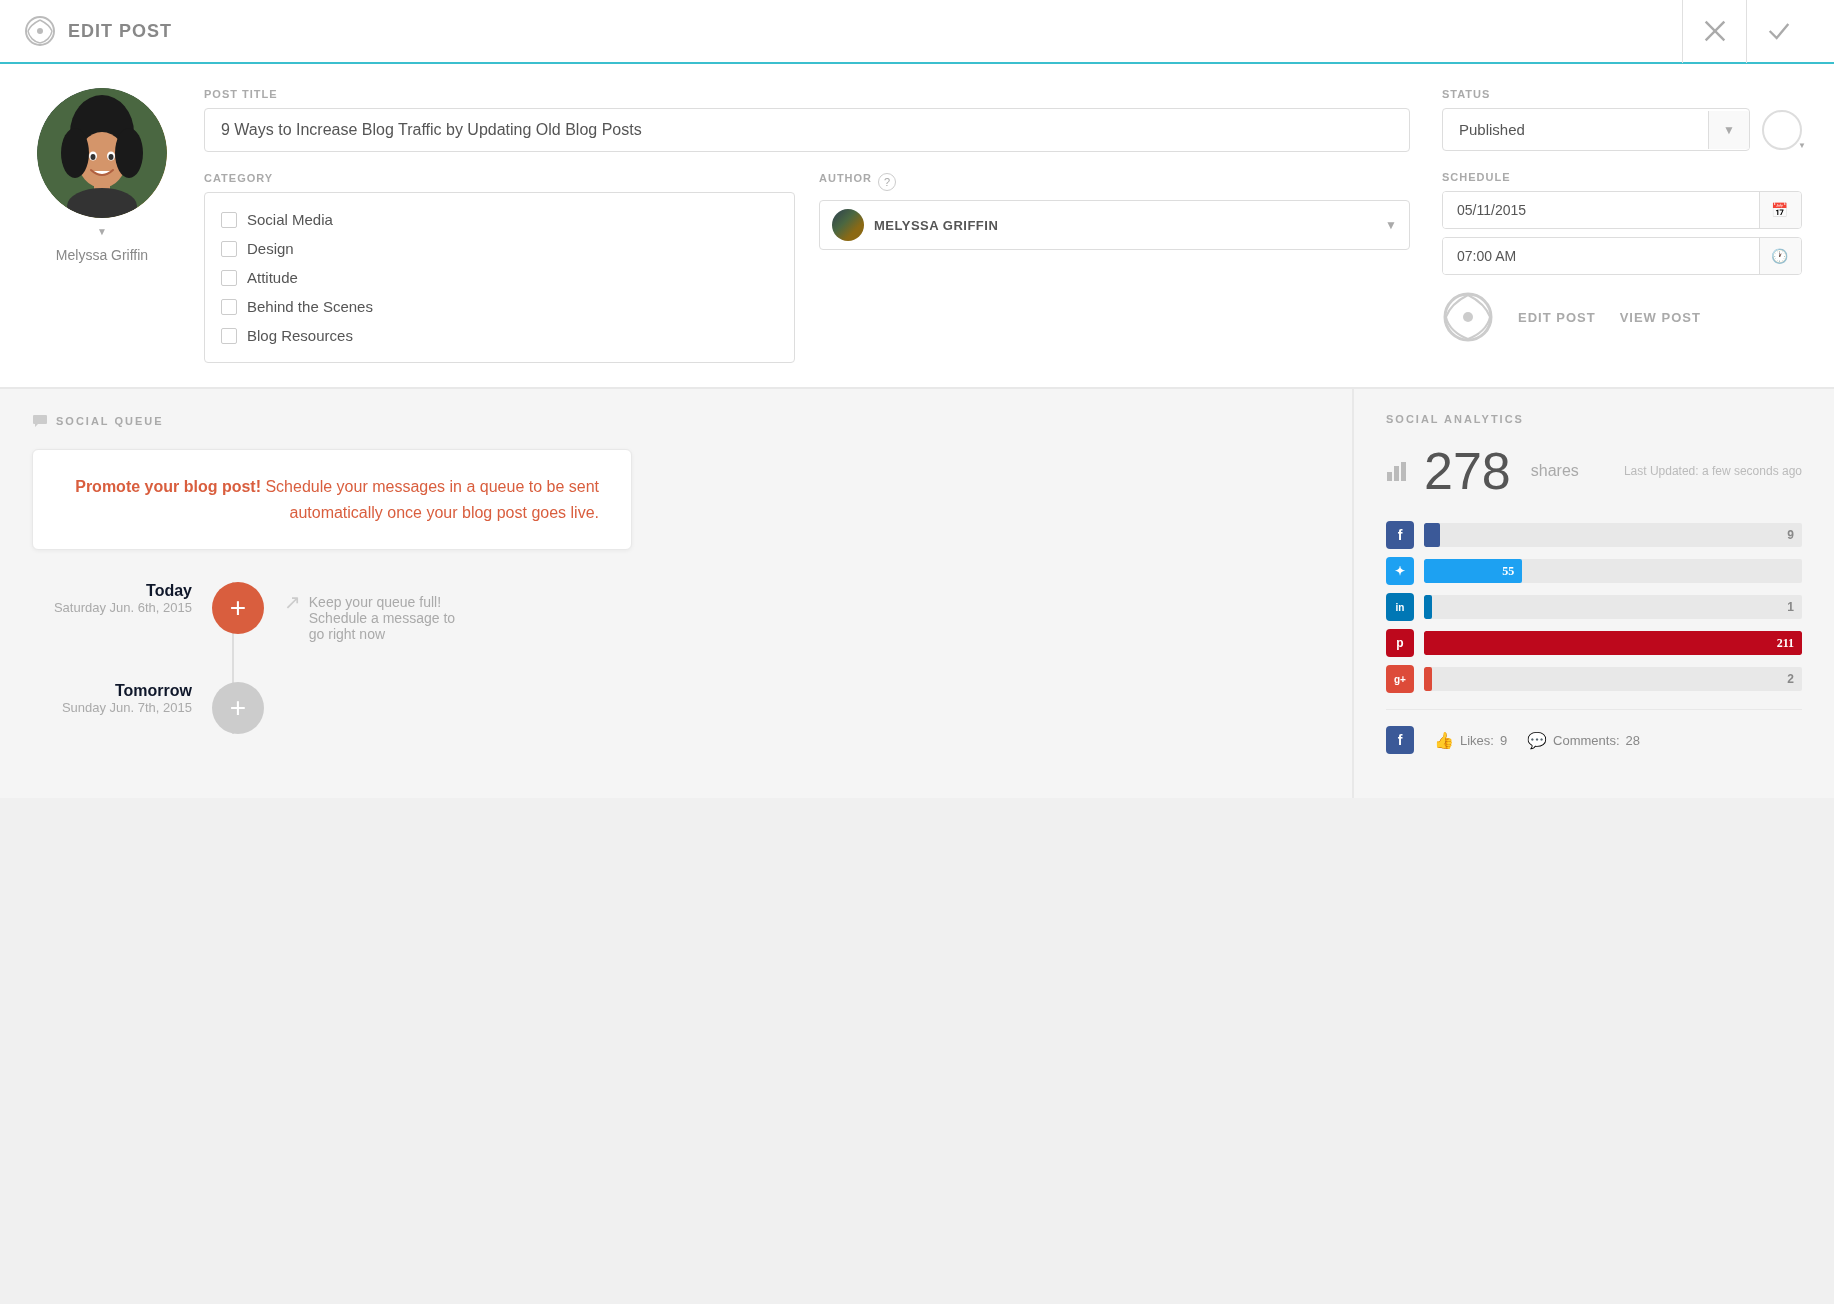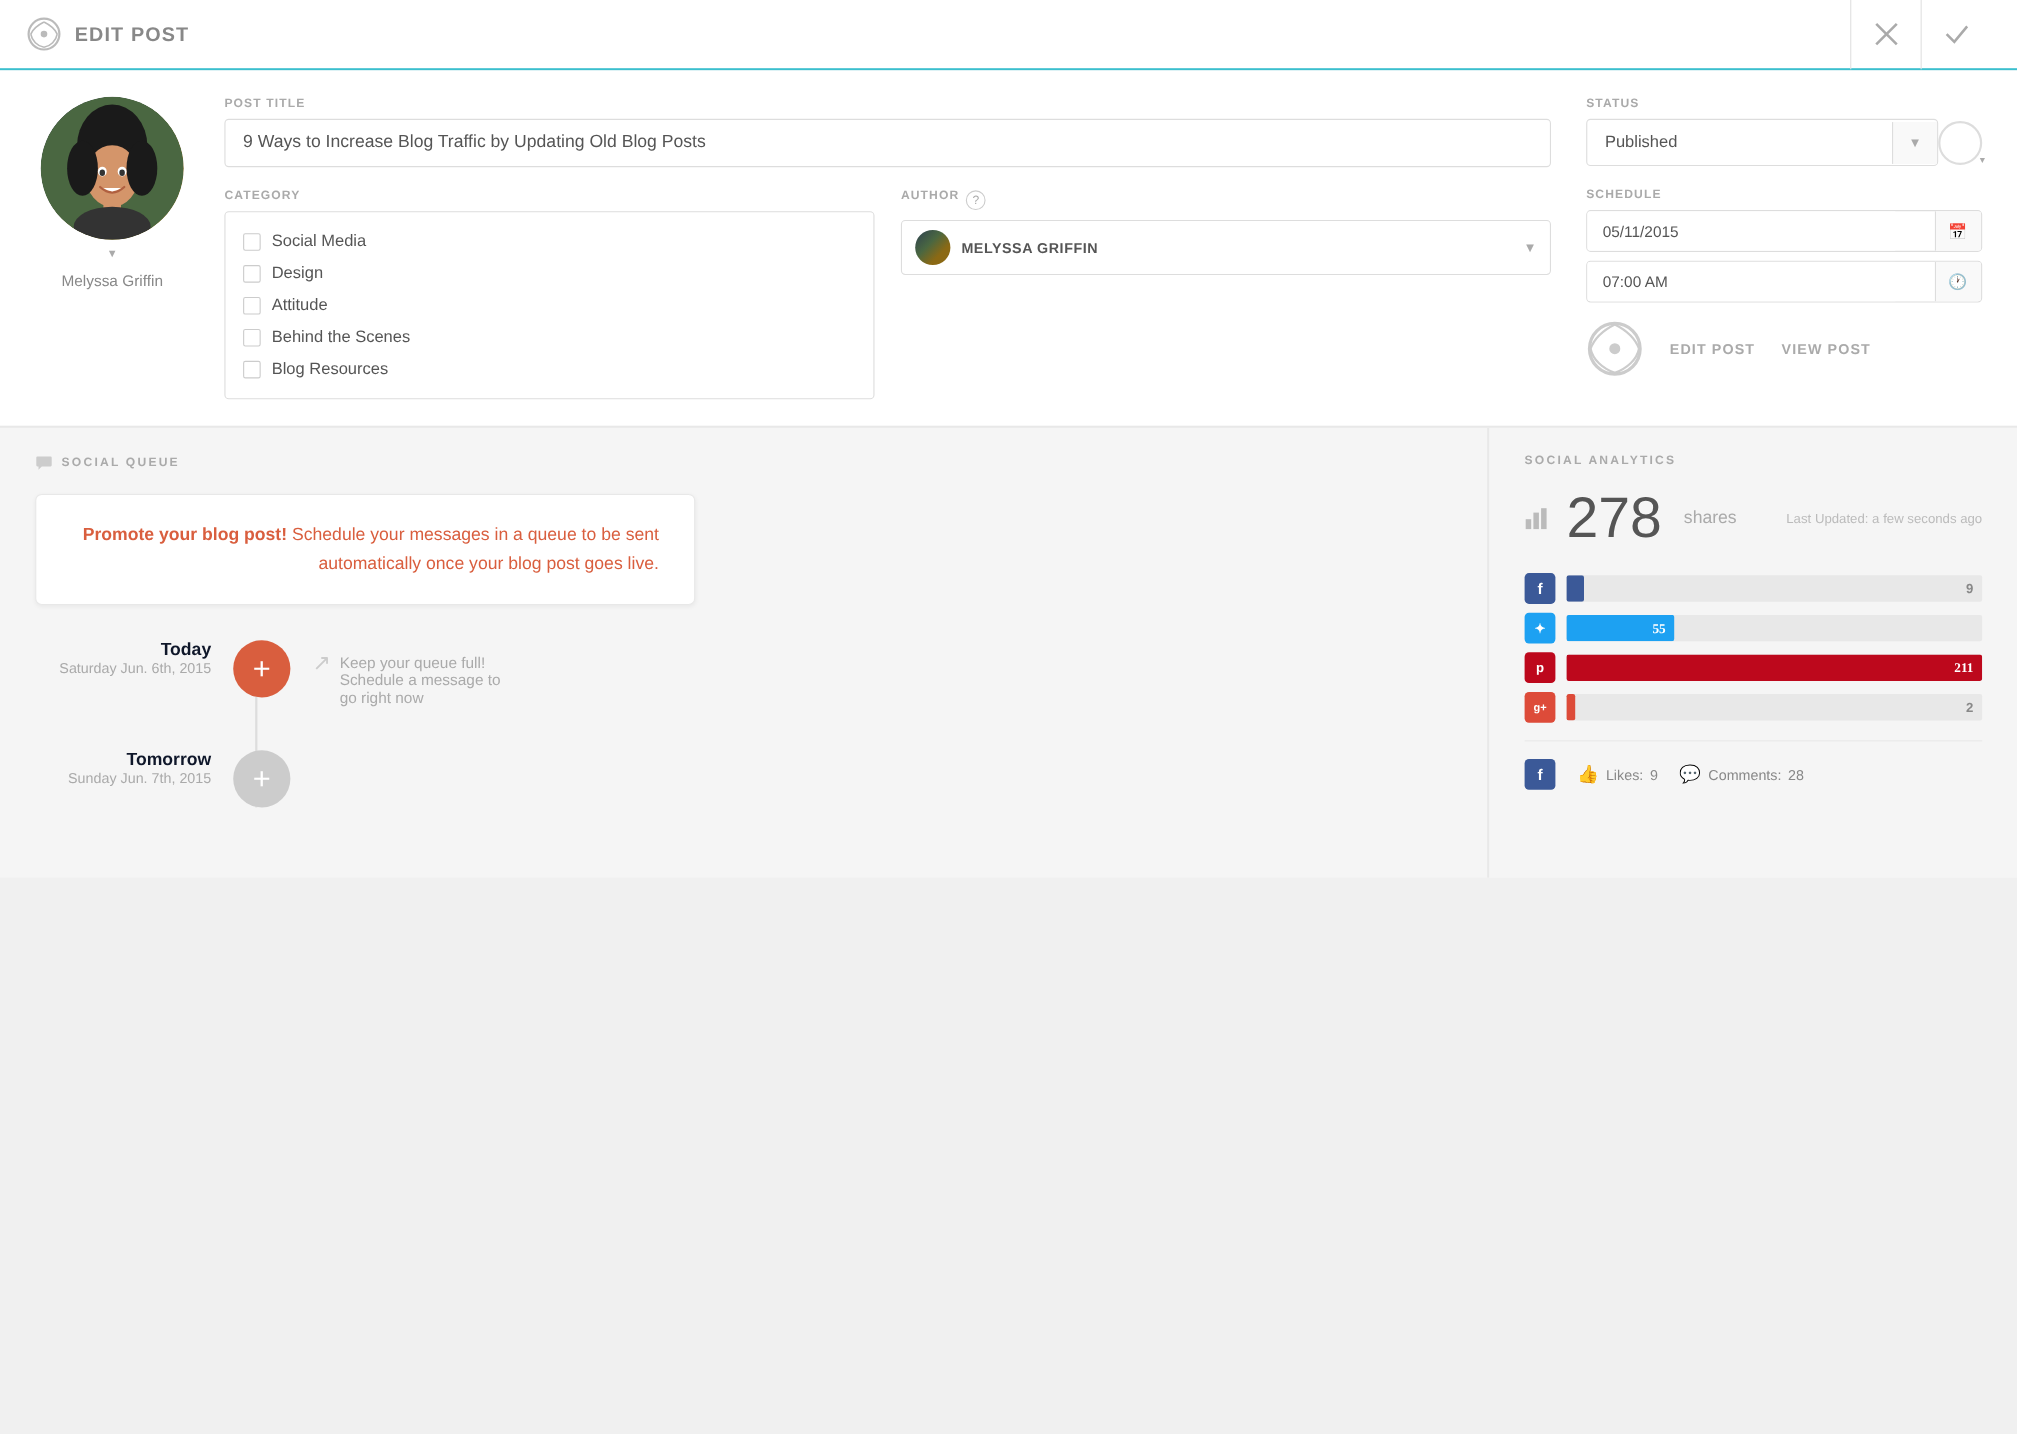--- a/index.html
+++ b/index.html
@@ -224,21 +224,21 @@
       font-size: 12px;
     }
 
     
     .form-right {
       min-width: 360px;
     }
     .status-row {
       display: flex;
       align-items: center;
-      gap: 0;
+      gap: 12px;
       margin-bottom: 20px;
     }
     .status-select {
       display: flex;
       align-items: center;
       border: 1px solid #ddd;
       border-radius: 4px;
       background: #fff;
       overflow: hidden;
       flex: 1;
@@ -796,20 +796,27 @@
 
       <div class="social-bar-row">
         <div class="social-icon-box tw-color" style="font-size:12px;">✦</div>
         <div class="bar-track">
           <div class="bar-fill tw-fill" style="width: 26%;">
             <span class="bar-value">55</span>
           </div>
         </div>
       </div>
 
+      <div class="social-bar-row">
+        <div class="social-icon-box li-color" style="font-size:10px;">in</div>
+        <div class="bar-track">
+          <div class="bar-fill li-fill" style="width: 0.5%;"></div>
+          <span class="bar-value-outside">1</span>
+        </div>
+      </div>
 
       <div class="social-bar-row">
         <div class="social-icon-box pi-color" style="font-size:12px;">p</div>
         <div class="bar-track">
           <div class="bar-fill pi-fill" style="width: 100%;">
             <span class="bar-value">211</span>
           </div>
         </div>
       </div>
 

